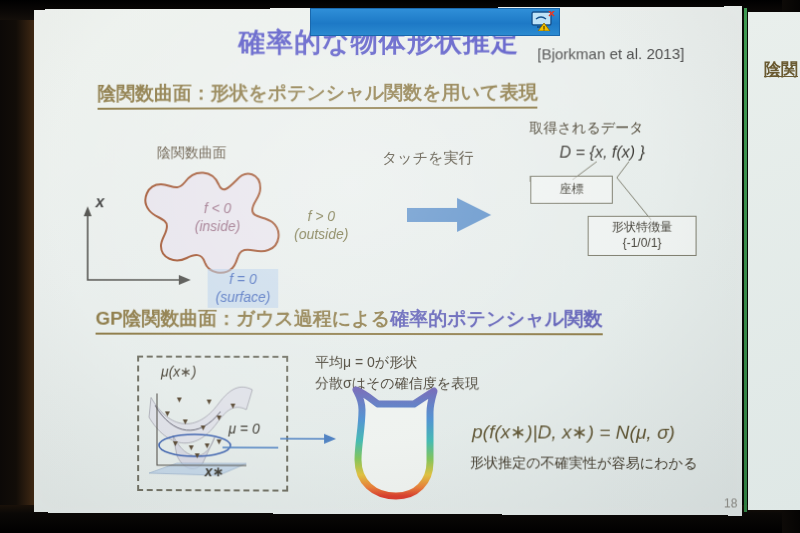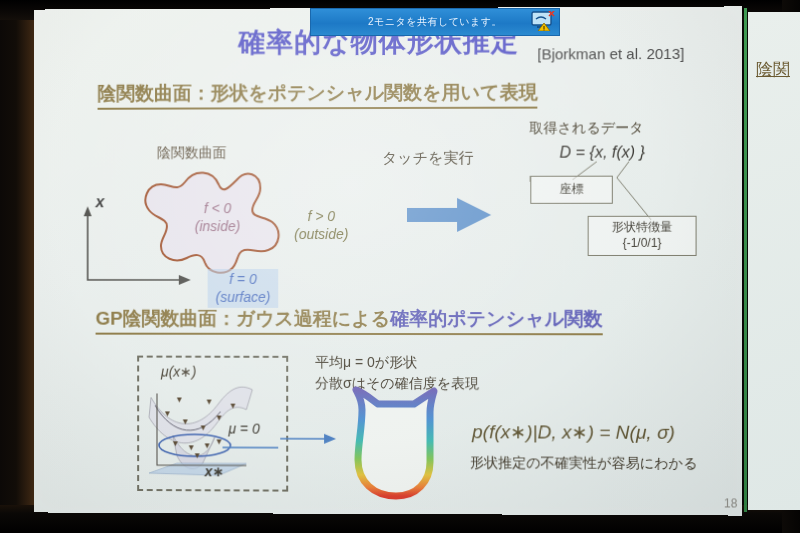--- a/index.html
+++ b/index.html
@@ -17,21 +17,21 @@
   
   .screen{position:absolute;left:32px;top:8px;width:708px;height:506px;
           background:linear-gradient(160deg,#eef2ee 0%, #e9eeec 35%, #e4ebe9 65%, #dfe7e6 100%);
           box-shadow:0 0 26px rgba(255,255,255,0.12) inset;
           transform:perspective(1400px) rotateY(-1.4deg);}
   .screen-glow{position:absolute;inset:0;background:radial-gradient(ellipse at 45% 35%, rgba(255,255,255,0.30) 0%, rgba(255,255,255,0.04) 55%, rgba(0,0,0,0.06) 100%);pointer-events:none;}
 
   
   .screen2{position:absolute;left:748px;top:12px;width:56px;height:498px;
            background:linear-gradient(160deg,#e9efec 0%, #dfe8e6 100%);}
-  .screen2 .s2txt{position:absolute;left:8px;top:46px;font-size:17px;font-weight:normal;color:#6a5a31;
+  .screen2 .s2txt{position:absolute;left:16px;top:46px;font-size:17px;font-weight:bold;color:#6a5a31;
            text-decoration:underline;letter-spacing:0px;white-space:nowrap;}
   .greenline{position:absolute;left:744px;top:8px;width:3px;height:504px;background:linear-gradient(180deg,#3f9a52,#2f7d41);}
 
   
   .title{position:absolute;left:206px;top:16px;font-size:27px;font-weight:bold;color:#5b5bc8;letter-spacing:1px;white-space:nowrap;}
   .cite{position:absolute;left:505px;top:38px;font-size:15px;color:#4b4b4b;white-space:nowrap;}
 
   .sechead{position:absolute;font-size:19px;font-weight:bold;color:#8c7a46;white-space:nowrap;
            border-bottom:2px solid #8c7a46;padding-bottom:1px;}
   .sechead .hl{color:#5d5db6;}
@@ -210,21 +210,20 @@
 
     <div class="formula">p(f(x∗)|D, x∗) = N(μ, σ)</div>
     <div class="note3">形状推定の不確実性が容易にわかる</div>
 
     <div class="pagenum">18</div>
 
     <div class="screen-glow"></div>
   </div>
 
   <div class="sharebar">
-    <span class="stxt">2モニタを共有しています。</span>
     <svg class="sicon" viewBox="0 0 24 20">
       <rect x="1" y="1" width="19" height="13" rx="1.5" fill="#bfe2f7" stroke="#16538f" stroke-width="1.4"></rect>
       <path d="M5 8 q5 -4 10 0" fill="none" stroke="#16538f" stroke-width="1.4"></path>
       <rect x="6" y="15" width="9" height="2" fill="#16538f"></rect>
       <path d="M13 12 L19 20 L7 20 Z" fill="#f2c100" stroke="#8a6a00" stroke-width="0.8"></path>
       <rect x="12.4" y="15" width="1.2" height="3" fill="#5a4400"></rect>
       <rect x="12.4" y="18.4" width="1.2" height="1.1" fill="#5a4400"></rect>
       <path d="M18 0 L23 5 M23 0 L18 5" stroke="#e03a2a" stroke-width="1.6"></path>
     </svg>
   </div>

